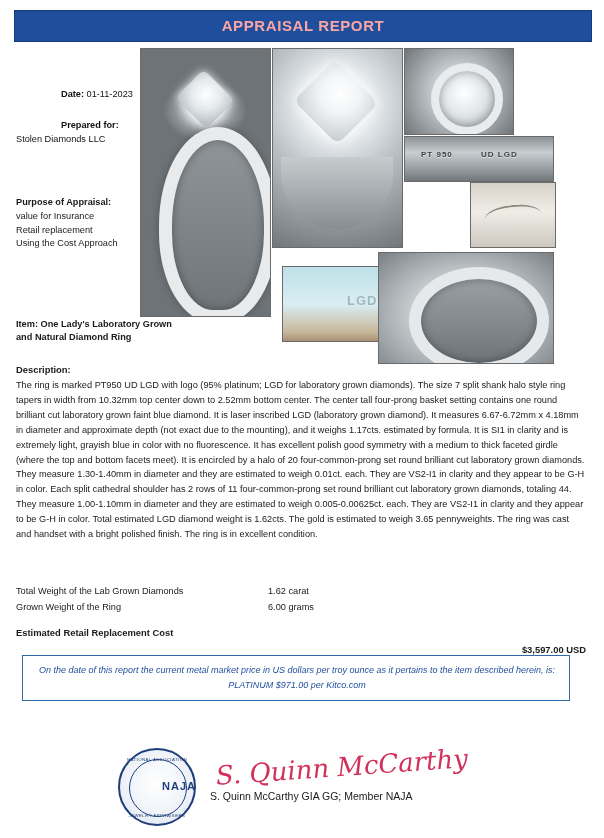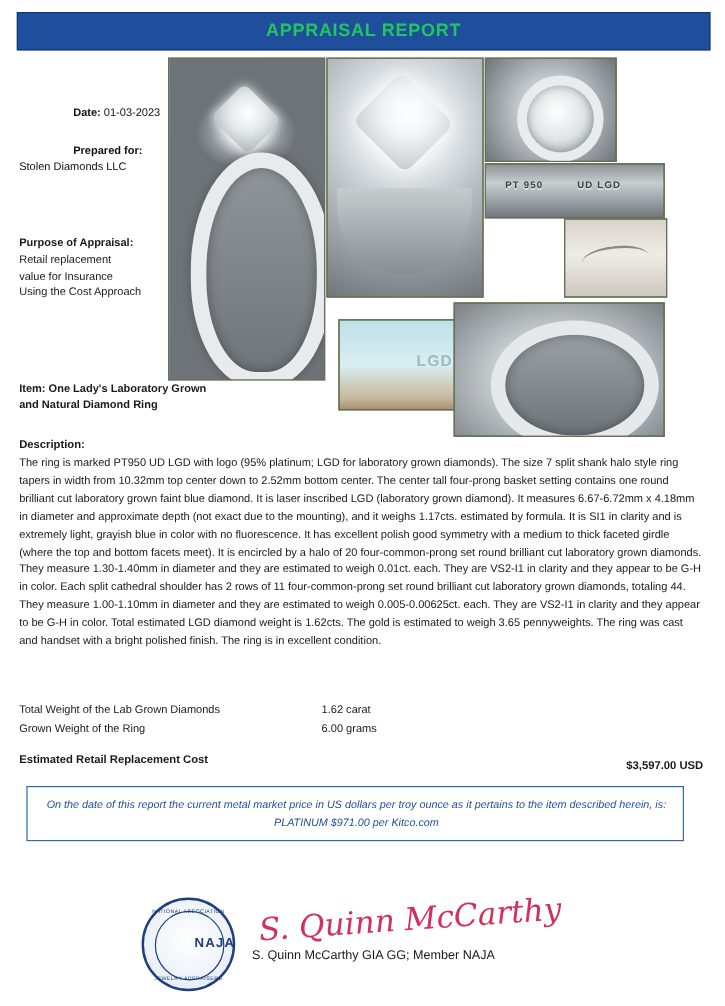--- a/index.html
+++ b/index.html
@@ -31,21 +31,21 @@
     background: #1f4e9c;
     border: 1px solid #123a7a;
   }
   .header-title {
     position: absolute;
     left: 0; top: 0;
     width: 100%;
     height: 30px;
     line-height: 30px;
     text-align: center;
-    color: #22c55e;
+    color: #fca5a5;
     font-size: 15px;
     font-weight: bold;
     letter-spacing: 0.6px;
   }
 
   
   .meta {
     position: absolute;
     left: 16px;
     top: 88px;
@@ -75,21 +75,21 @@
     width: 230px;
     font-size: 9.2px;
     line-height: 1.45;
     font-weight: bold;
   }
 
   
   .photo {
     position: absolute;
     border: 1px solid #6a6a6a;
-    background: #4d7c0f;
+    background: #b91c1c;
     overflow: hidden;
   }
   .photo .inner {
     position: absolute;
     inset: 0;
   }
 
   
   #photo-main { left: 140px; top: 48px; width: 129px; height: 267px; }
   #photo-main .inner {
@@ -253,21 +253,21 @@
   .estimate {
     position: absolute;
     left: 16px;
     top: 627px;
     width: 570px;
     height: 16px;
     font-size: 9.4px;
     font-weight: bold;
   }
   .estimate .label { position: absolute; left: 0; top: 0; }
-  .estimate .value { position: absolute; right: 0; top: 5px; margin-left: 48px; }
+  .estimate .value { position: absolute; right: 0; top: 17px; margin-left: 48px; }
 
   
   .note-box {
     position: absolute;
     left: 22px;
     top: 655px;
     width: 546px;
     height: 44px;
     border: 1px solid #2e6ba8;
     text-align: center;
@@ -361,32 +361,32 @@
 
 <div class="page">
 
   <div class="header-banner">
     <div class="header-title">APPRAISAL REPORT</div>
   </div>
 
   <div class="meta">
     <div class="meta-block">
       <span class="lbl">Date:</span>
-      <span>01-03-2023</span>
+      <span>01-11-2023</span>
     </div>
     <div class="meta-block">
       <div class="lbl meta-row">Prepared for:</div>
       <div class="meta-row">Stolen Diamonds LLC</div>
     </div>
   </div>
 
   <div class="purpose">
     <div class="lbl">Purpose of Appraisal:</div>
+    <div>value for Insurance</div>
     <div>Retail replacement</div>
-    <div>value for Insurance</div>
     <div>Using the Cost Approach</div>
   </div>
 
   <div class="item-block">
     <span>Item:</span>
     <span>One Lady's Laboratory Grown</span>
     <div>and Natural Diamond Ring</div>
   </div>
 
   <div class="photo" id="photo-main">

